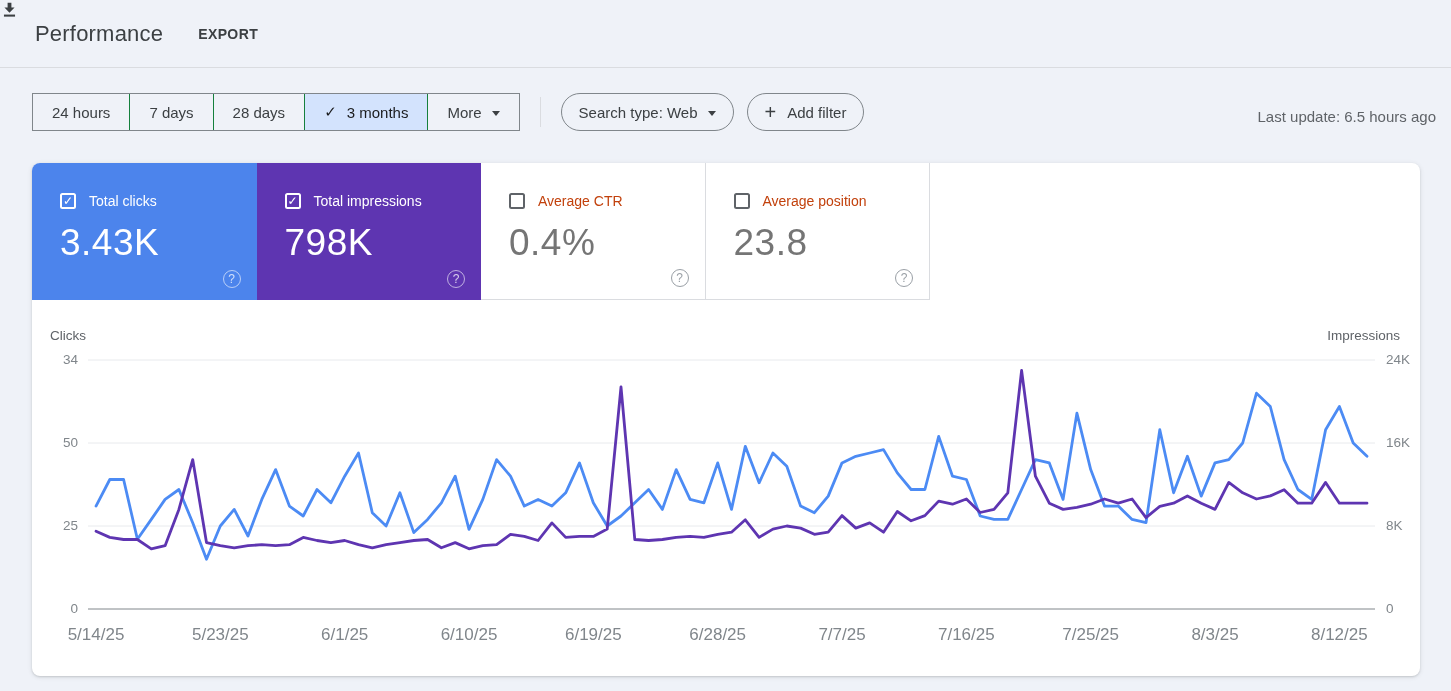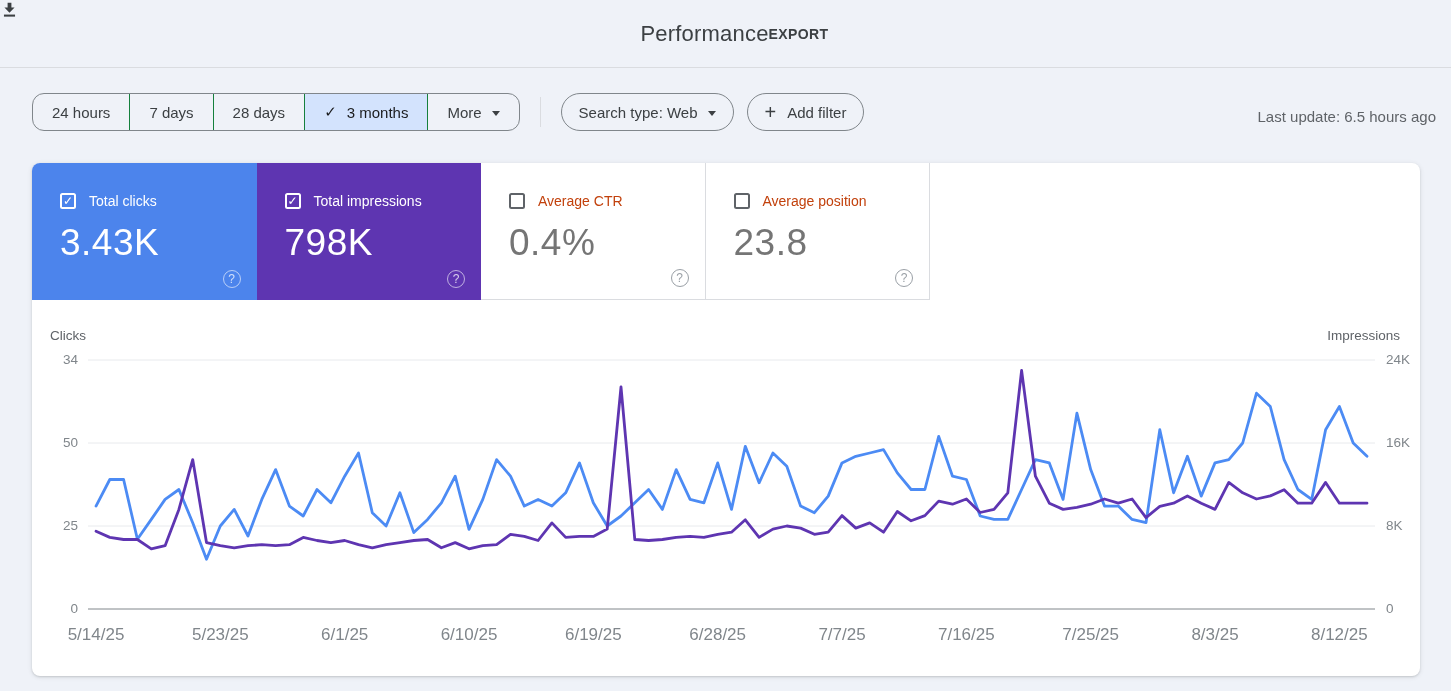--- a/index.html
+++ b/index.html
@@ -6,30 +6,30 @@
   html,body { width:1451px; height:691px; }
   body {
     background:#eff2f8;
     font-family:"Liberation Sans", sans-serif;
     color:#3c4043;
     position:relative;
     overflow:hidden;
   }
   
   .topbar {
-    height:68px; display:flex; align-items:center; justify-content:center;
+    height:68px; display:flex; align-items:center; justify-content:flex-start;
     padding:0 17px 0 35px; border-bottom:1px solid #dadce0;
   }
   .page-title { font-size:22px; color:#3c4043; font-weight:400; letter-spacing:.2px; }
-  .export-btn { display:flex; align-items:center; gap:11px; cursor:pointer; }
+  .export-btn { display:flex; align-items:center; gap:11px; cursor:pointer;margin-left:35px; }
   .export-btn span { font-size:14px; font-weight:bold; letter-spacing:.4px; color:#3c4043; }
   
   .filterbar { display:flex; align-items:center; margin:25px 15px 0 32px; height:38px; }
   .seg {
-    display:flex; height:38px; border:1px solid #80868b; border-radius:12px;
+    display:flex; height:38px; border:1px solid #80868b; border-radius:0;
     overflow:hidden; background:transparent;
   }
   .seg-item {
     display:flex; align-items:center; justify-content:center;
     padding:0 19px; font-size:15px; color:#3c4043; cursor:pointer; white-space:nowrap;
     border-left:1px solid #15803d;
   }
   .seg-item:first-child { border-left:none; }
   .seg-item.selected { background:#d3e3fd; color:#1b1c1e; }
   .seg-check { font-size:15px; margin-right:10px; color:#1b1c1e; }

